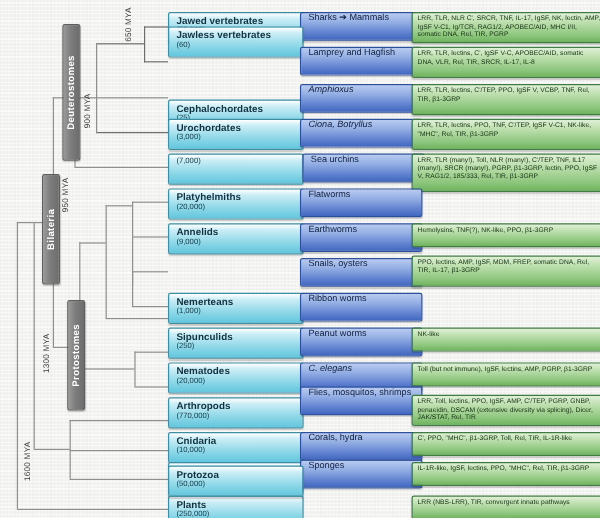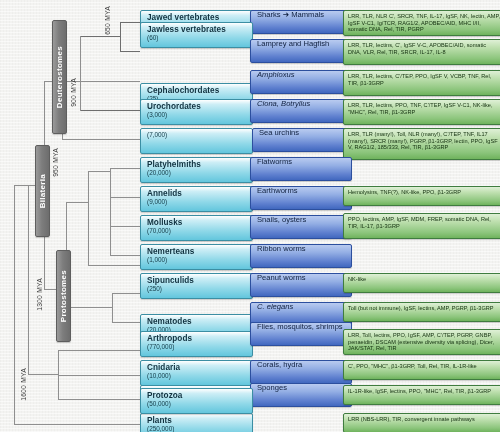--- a/index.html
+++ b/index.html
@@ -254,24 +254,20 @@
     <span class="nm">Annelids</span>
     <span class="ct">(9,000)</span>
   </div>
   <div class="example" style="left:250px;top:186px;width:88px;height:22px;">
     <span>Earthworms</span>
   </div>
   <div class="mol" style="left:343px;top:186px;width:153px;height:16px;">
     <span>Hemolysins, TNF(?), NK-like, PPO, β1-3GRP</span>
   </div>
 
-  <div class="taxon" style="left:140px;top:215px;width:105px;height:22px;">
-    <span class="nm">Mollusks</span>
-    <span class="ct">(70,000)</span>
-  </div>
   <div class="example" style="left:250px;top:215px;width:88px;height:22px;">
     <span>Snails, oysters</span>
   </div>
   <div class="mol" style="left:343px;top:213px;width:153px;height:22px;">
     <span>PPO, lectins, AMP, IgSF, MDM, FREP, somatic DNA, Rel, TIR, IL-17, β1-3GRP</span>
   </div>
 
   <div class="taxon" style="left:140px;top:244px;width:105px;height:22px;">
     <span class="nm">Nemerteans</span>
     <span class="ct">(1,000)</span>
@@ -284,21 +280,21 @@
     <span class="nm">Sipunculids</span>
     <span class="ct">(250)</span>
   </div>
   <div class="example" style="left:250px;top:273px;width:88px;height:22px;">
     <span>Peanut worms</span>
   </div>
   <div class="mol" style="left:343px;top:273px;width:153px;height:16px;">
     <span>NK-like</span>
   </div>
 
-  <div class="taxon" style="left:140px;top:314px;width:105px;height:22px;">
+  <div class="taxon" style="left:140px;top:302px;width:105px;height:22px;">
     <span class="nm">Nematodes</span>
     <span class="ct">(20,000)</span>
   </div>
   <div class="example" style="left:250px;top:302px;width:88px;height:22px;">
     <span class="it">C. elegans</span>
   </div>
   <div class="mol" style="left:343px;top:302px;width:153px;height:16px;">
     <span>Toll (but not immune), IgSF, lectins, AMP, PGRP, β1-3GRP</span>
   </div>
 

